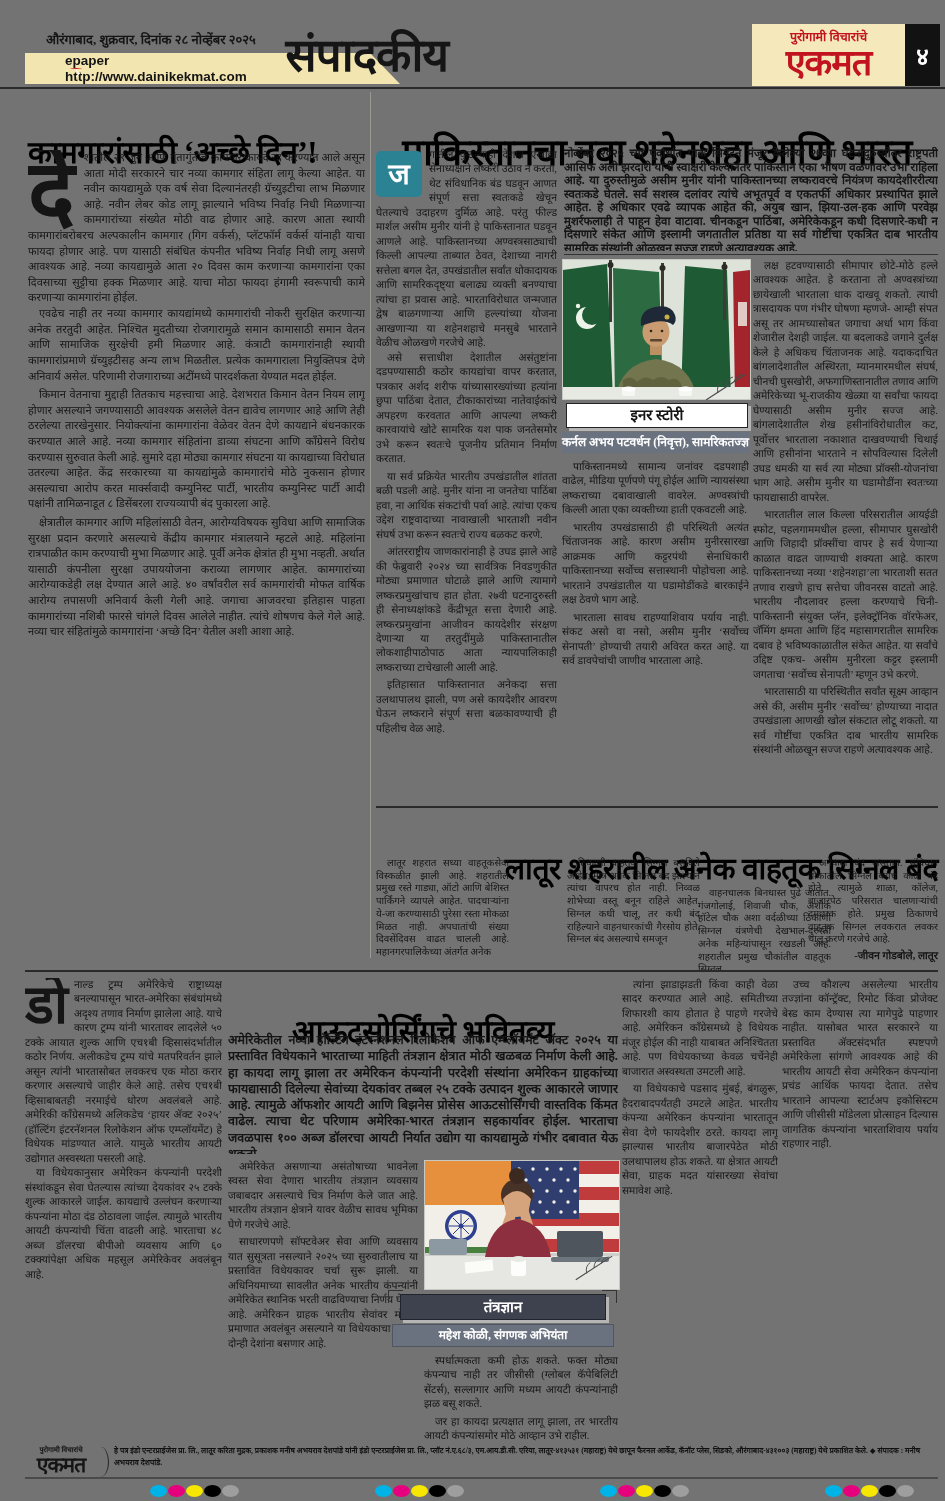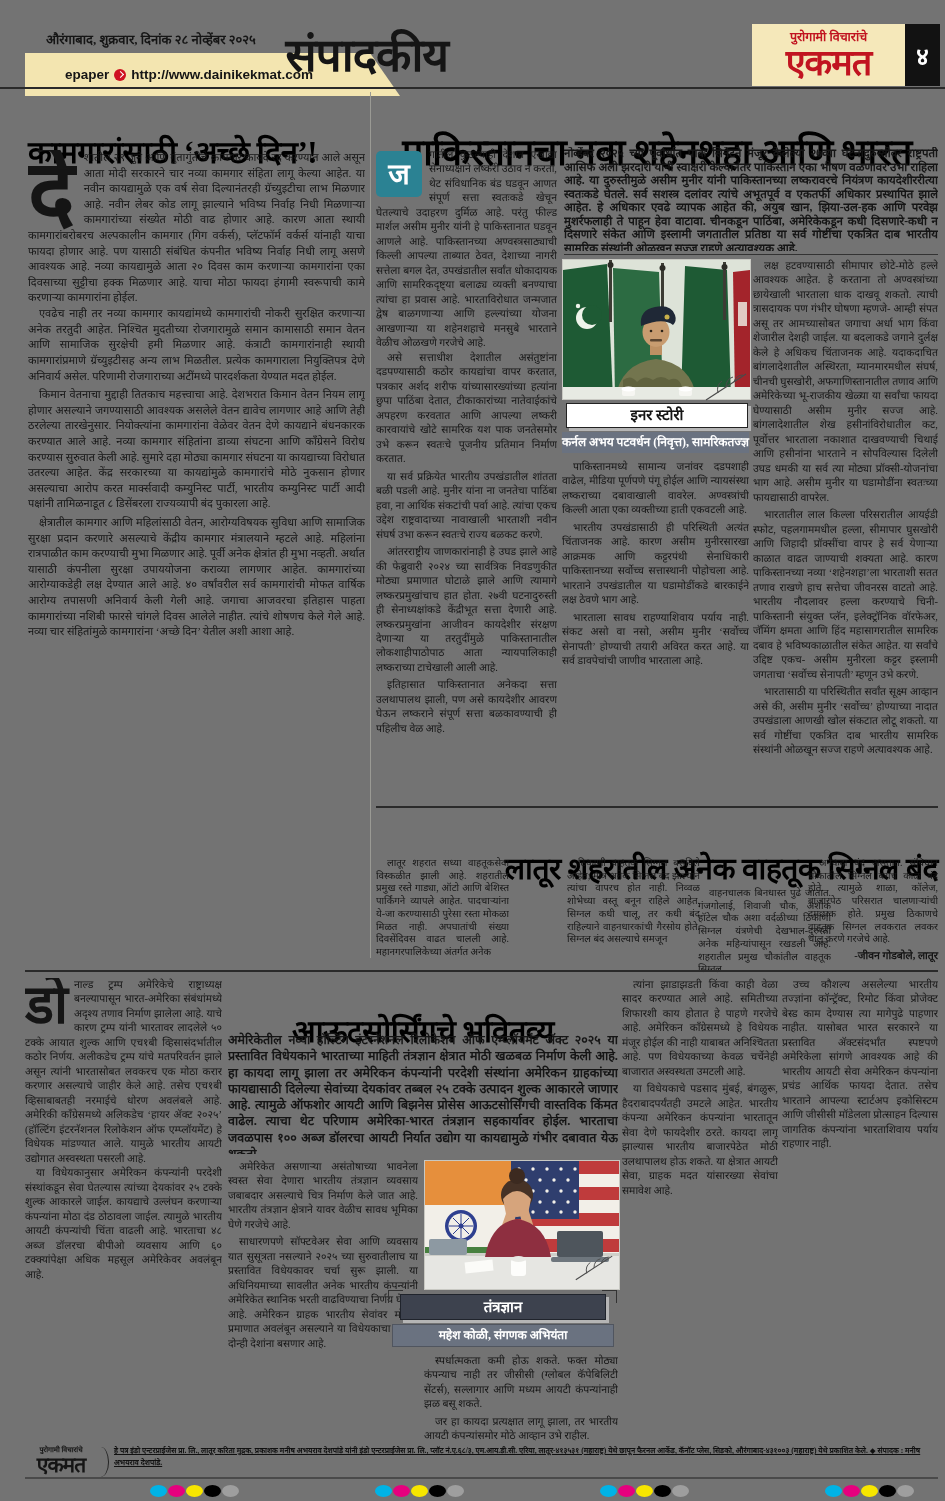--- a/index.html
+++ b/index.html
@@ -7,22 +7,22 @@
         font-family:"Liberation Serif","DejaVu Serif",serif;color:#151515;}
   .abs{position:absolute;}
   .hl{font-weight:bold;color:#000;letter-spacing:-.5px;margin-top:36px;}
   .col{position:absolute;overflow:hidden;text-align:justify;}
   .col p{margin:0 0 3px 0;text-indent:11px;}
   .col p:first-child{text-indent:11px;}
   .lead-wrap{text-indent:0;}
   .body-sm{font-size:10.5px;line-height:1.38;}
   
   .dateline{left:46px;top:30px;font-size:13px;font-weight:bold;}
-  .epaper-band{left:25px;top:53px;width:375px;height:43px;background:#f3e5b0;
-     clip-path:polygon(0 0,92% 0,100% 100%,0 100%);display:flex;align-items:center;padding-left:40px;box-sizing:border-box;}
+  .epaper-band{left:25px;top:53px;width:375px;height:31px;background:#f3e5b0;
+     clip-path:polygon(0 0,92% 0,100% 100%,0 100%);display:flex;padding-left:40px;box-sizing:border-box;flex-direction:column;}
   .ep-label{font-weight:bold;font-size:13.5px;font-family:"Liberation Sans","DejaVu Sans",sans-serif;}
   .ep-icon{display:inline-block;width:12px;height:12px;border-radius:50%;background:#cf1020;margin:0 5px;position:relative;}
   .ep-icon::after{content:"";position:absolute;left:4px;top:3px;width:4px;height:4px;border-top:1.6px solid #fff;border-right:1.6px solid #fff;transform:rotate(45deg);}
   .ep-url{font-weight:bold;font-size:13.5px;font-family:"Liberation Sans","DejaVu Sans",sans-serif;}
   .section-title{left:252px;top:22px;width:196px;text-align:right;font-size:46px;font-weight:bold;letter-spacing:-1px;}
   .masthead-box{left:752px;top:24px;width:153px;height:62px;background:#f5e8ba;text-align:center;}
   .mh-tag{font-size:12.5px;font-weight:bold;color:#c11420;margin-top:4px;}
   .mh-name{font-size:36px;font-weight:bold;color:#c11420;line-height:1.02;letter-spacing:-1px;}
   .pagenum-box{left:905px;top:24px;width:35px;height:62px;background:#121212;color:#fff;font-size:24px;font-weight:bold;
      display:flex;align-items:center;justify-content:center;}
@@ -39,21 +39,21 @@
   .tech-box{background:#3d424e;color:#fff;border:1.5px solid #20242c;}
   .photo{position:absolute;overflow:hidden;border:1px solid #c8c8c2;}
   .dot{display:inline-block;width:17px;height:12px;border-radius:50%;margin-right:1px;vertical-align:middle;}
   .attr{font-weight:bold;}
   .frame-br{position:absolute;width:14px;height:12px;}
   .frame-br.l{border-top:1.5px solid #333;border-left:1.5px solid #333;}
   .frame-br.r{border-top:1.5px solid #333;border-right:1.5px solid #333;}
   
   .fl-tag{font-size:7px;font-weight:bold;line-height:1.1;}
   .fl-name{font-size:21px;font-weight:bold;line-height:1;letter-spacing:-1px;}
-  .imprint{font-size:7.6px;font-weight:bold;line-height:1.6;color:#111;white-space:normal;text-decoration:underline;}
+  .imprint{font-size:7.6px;font-weight:bold;line-height:1.6;color:#111;white-space:normal;}
   .logo-arc{border-right:1.6px solid #222;border-radius:0 12px 12px 0/0 22px 22px 0;}
 </style>
 </head>
 <body>
 
 <div id="page">
 
   <div class="abs dateline">औरंगाबाद, शुक्रवार, दिनांक २८ नोव्हेंबर २०२५</div>
   <div class="abs epaper-band">
     <span class="ep-label">epaper</span>

